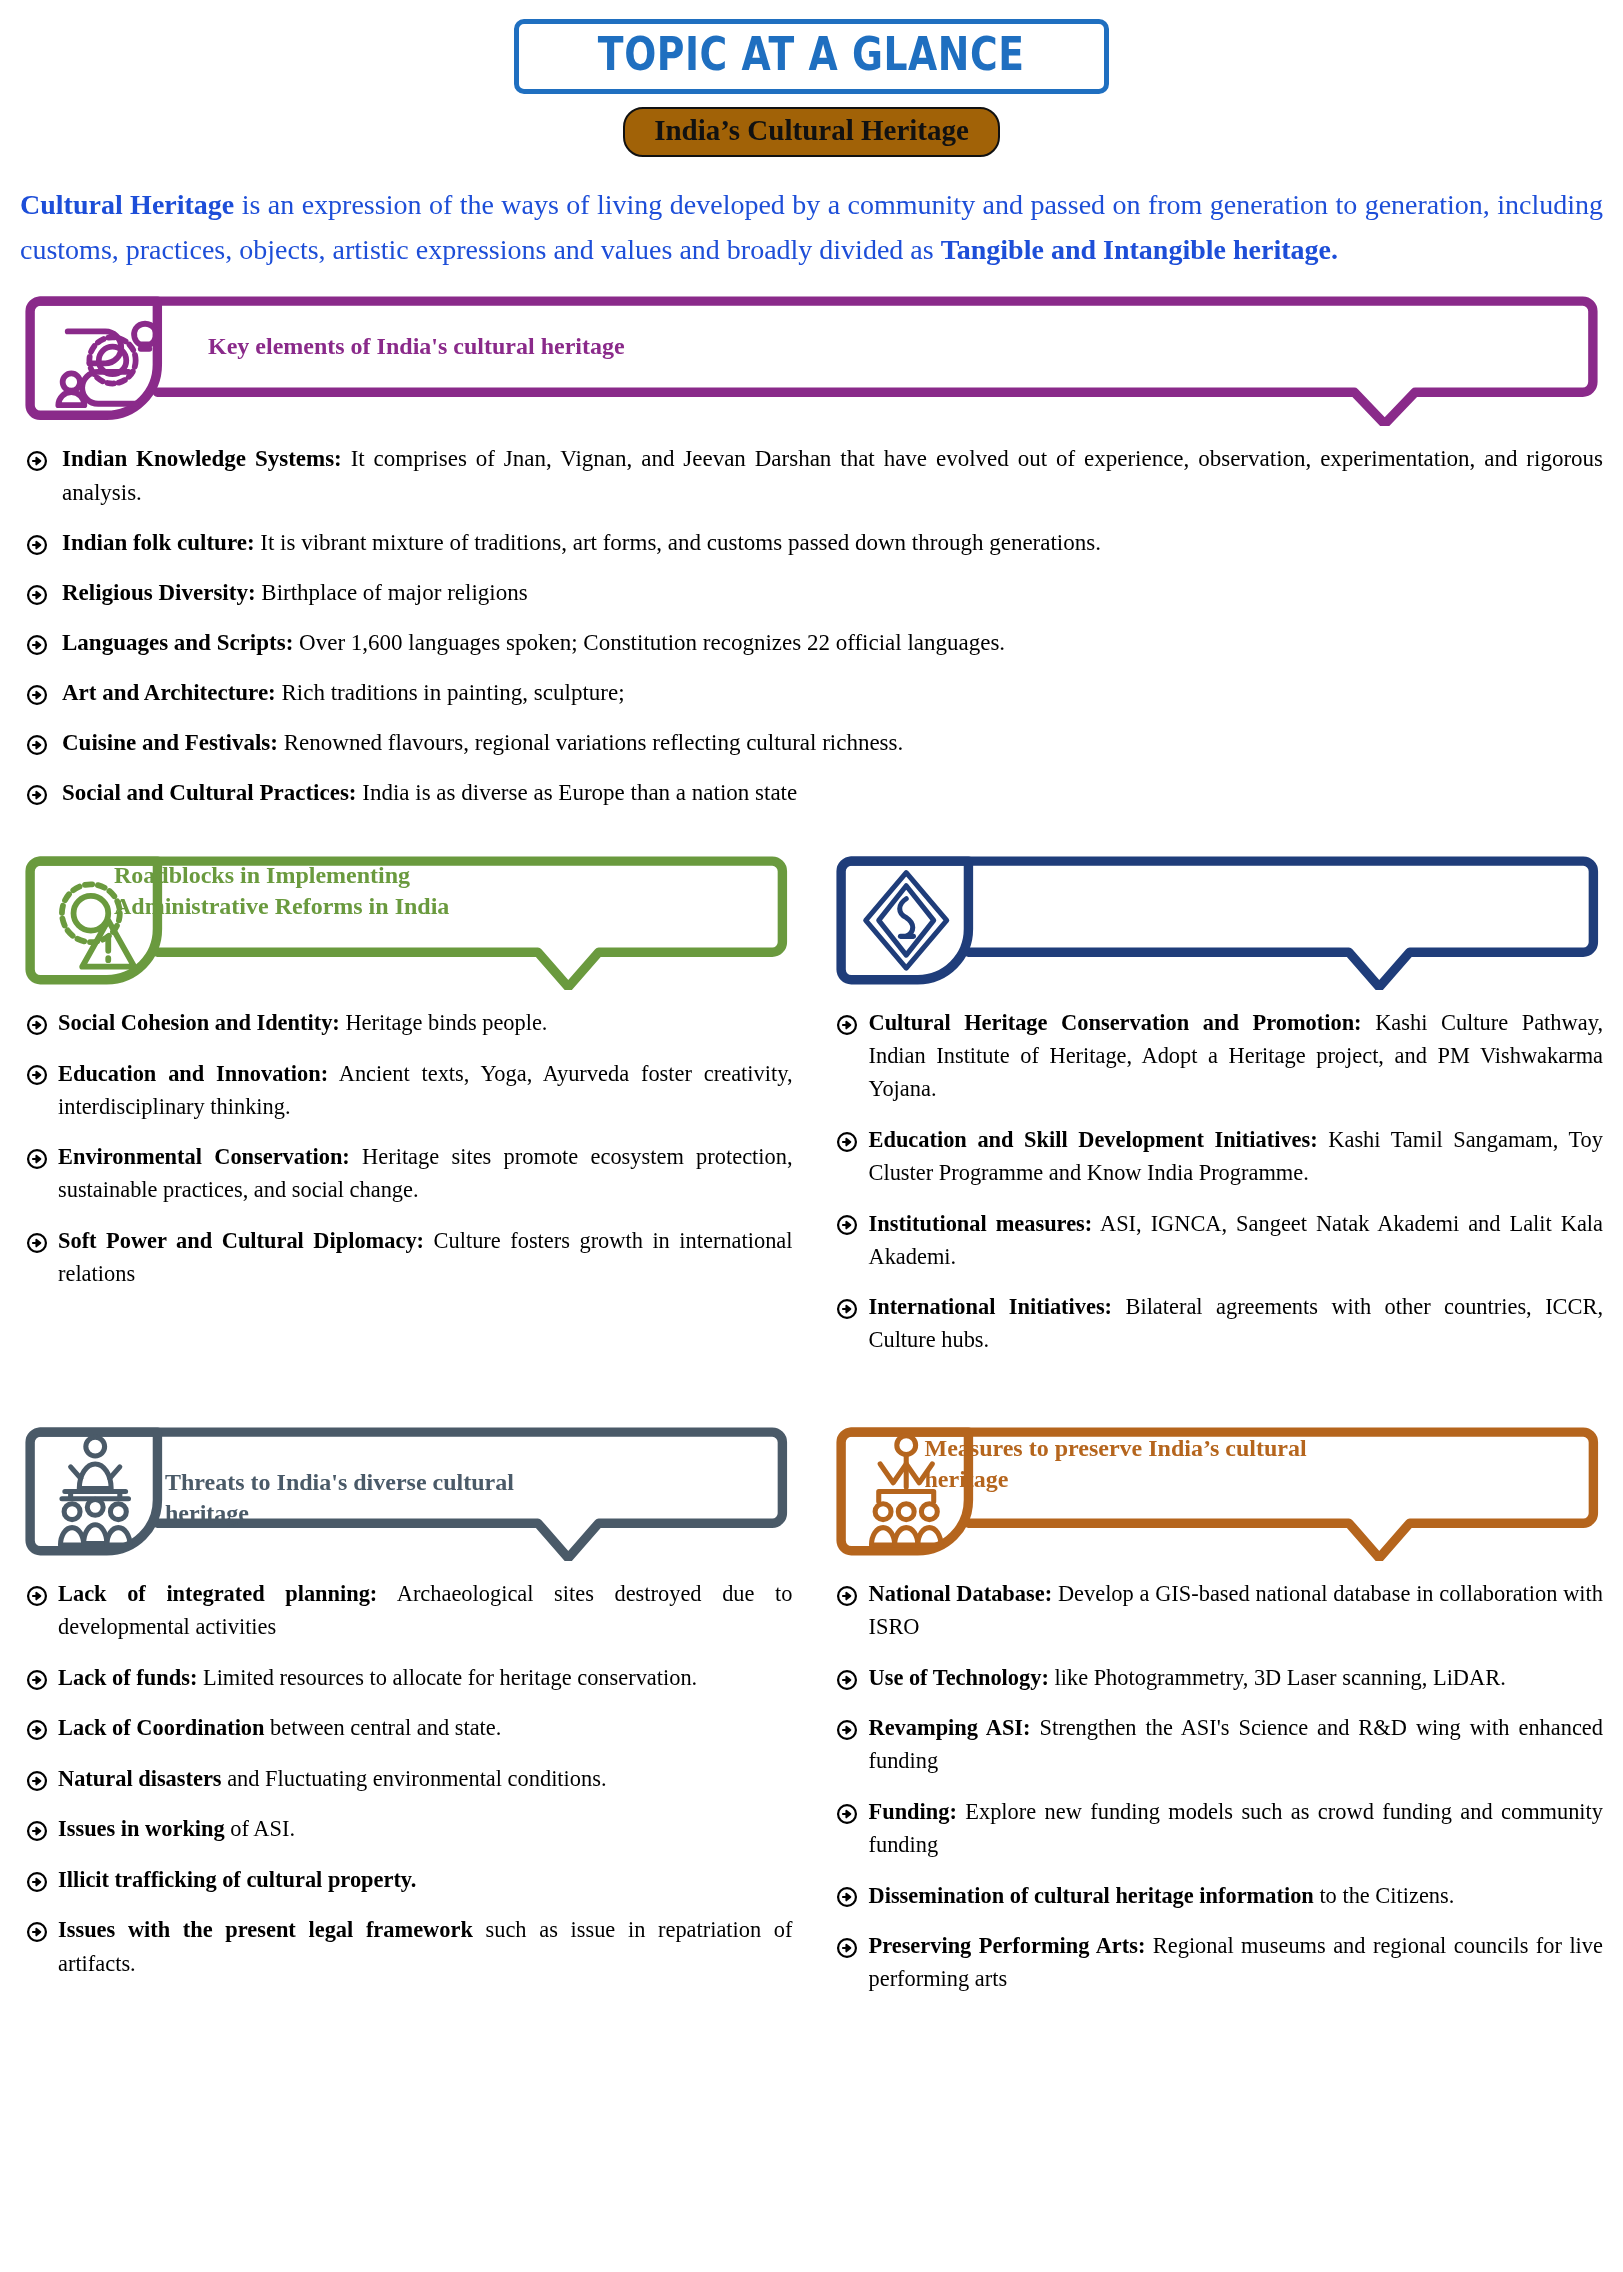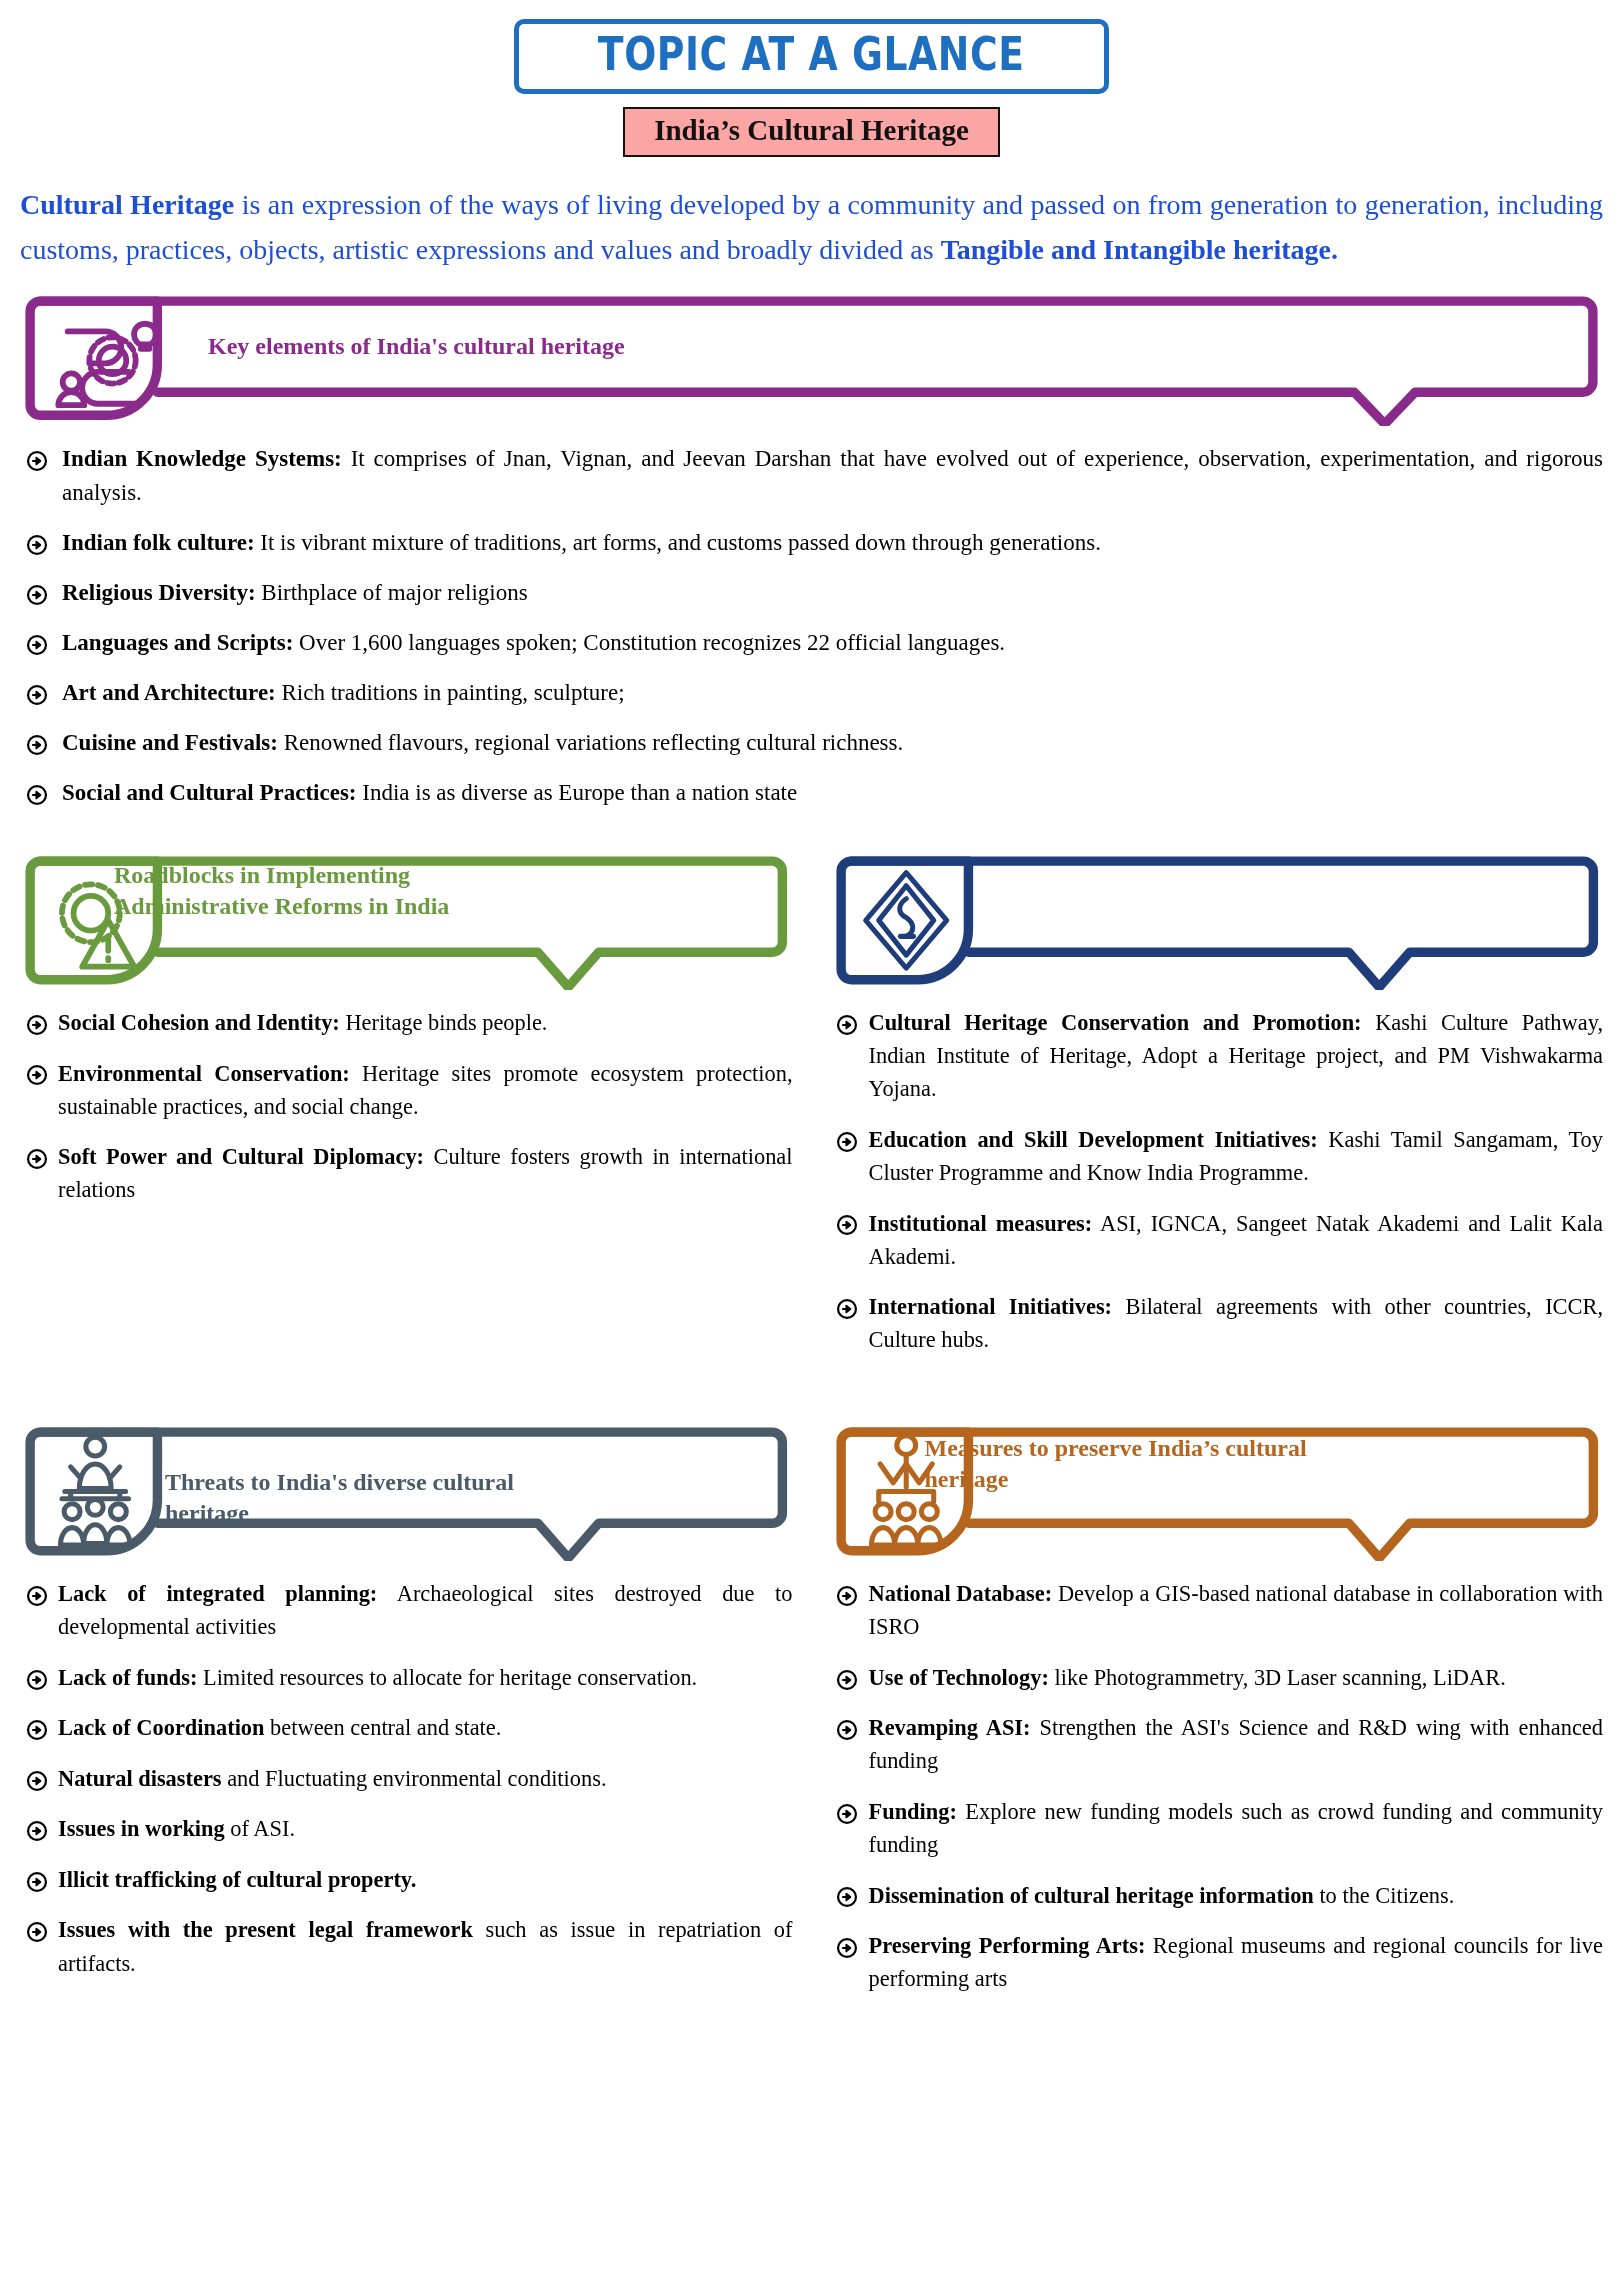--- a/index.html
+++ b/index.html
@@ -29,23 +29,23 @@
     letter-spacing: 0.7px;
     color: #1F6FC0;
     line-height: 1.0;
     transform: scaleX(0.82);
     display:block;
   }
   .subtitle-wrap { text-align:center; margin-top: 13px; }
   .subtitle-box {
     display:inline-block;
     border: 2.9px solid #111;
-    border-radius: 0;
+    border-radius: 20px;
     padding: 6.5px 29px 9.4px 29px;
-    background:#fca5a5;
+    background:#a16207;
   }
   .subtitle-text {
     font-family: "Liberation Serif", serif;
     font-weight: 700;
     font-size: 29px;
     line-height: 1.05;
     color:#111;
   }
 
   
@@ -178,20 +178,24 @@
             <path d="M122 118 v20 M122 148 v3"></path>
           </g>
         </svg>
         <div class="hdr-label" style="left:94px; top:9px; color:#6A9A3E; width:390px;">Roadblocks in Implementing Administrative Reforms in India</div>
       </div>
       <ul class="blist">
         <li><span class="bullet-icon"><svg viewBox="0 0 32 32">
                 <circle cx="16" cy="16" r="13" fill="none" stroke="#000" stroke-width="3.2"></circle>
                 <path d="M9 16h11M15 11l6 5-6 5z" fill="#000" stroke="#000" stroke-width="2.6" stroke-linejoin="round"></path>
               </svg></span><b>Social Cohesion and Identity:</b><span> Heritage binds people.</span></li>
+        <li><span class="bullet-icon"><svg viewBox="0 0 32 32">
+                <circle cx="16" cy="16" r="13" fill="none" stroke="#000" stroke-width="3.2"></circle>
+                <path d="M9 16h11M15 11l6 5-6 5z" fill="#000" stroke="#000" stroke-width="2.6" stroke-linejoin="round"></path>
+              </svg></span><b>Education and Innovation:</b><span> Ancient texts, Yoga, Ayurveda foster creativity, interdisciplinary thinking.</span></li>
         <li><span class="bullet-icon"><svg viewBox="0 0 32 32">
                 <circle cx="16" cy="16" r="13" fill="none" stroke="#000" stroke-width="3.2"></circle>
                 <path d="M9 16h11M15 11l6 5-6 5z" fill="#000" stroke="#000" stroke-width="2.6" stroke-linejoin="round"></path>
               </svg></span><b>Environmental Conservation:</b><span> Heritage sites promote ecosystem protection, sustainable practices, and social change.</span></li>
         <li><span class="bullet-icon"><svg viewBox="0 0 32 32">
                 <circle cx="16" cy="16" r="13" fill="none" stroke="#000" stroke-width="3.2"></circle>
                 <path d="M9 16h11M15 11l6 5-6 5z" fill="#000" stroke="#000" stroke-width="2.6" stroke-linejoin="round"></path>
               </svg></span><b>Soft Power and Cultural Diplomacy:</b><span> Culture fosters growth in international relations</span></li>
       </ul>
     </div>

